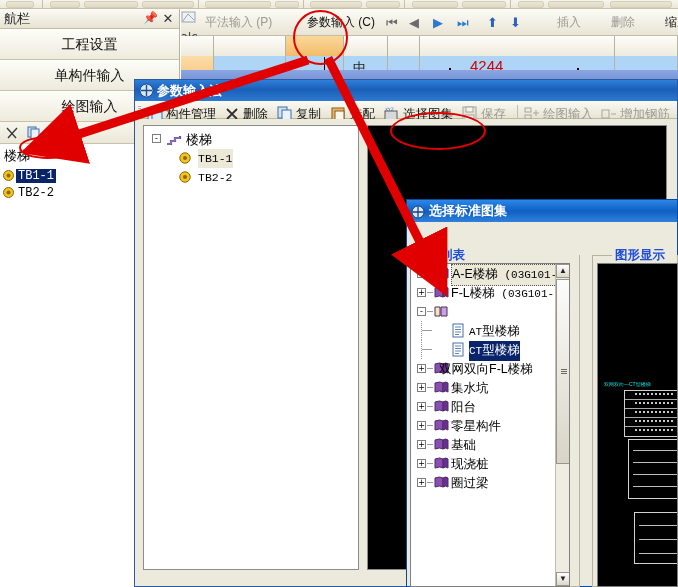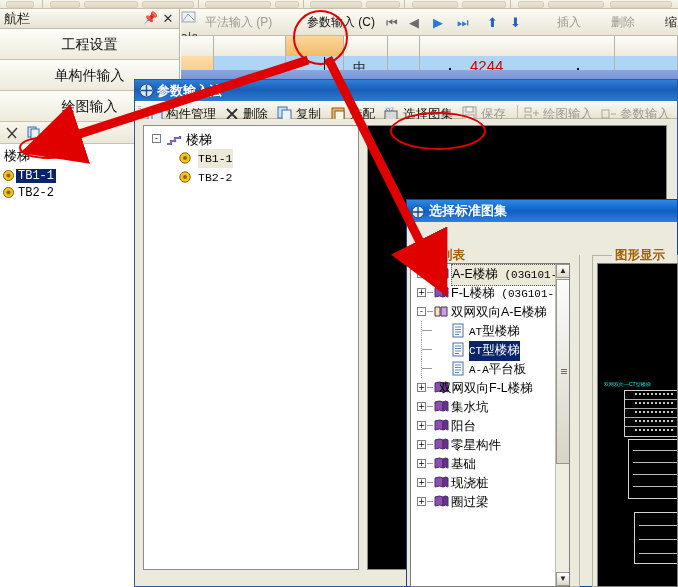--- a/index.html
+++ b/index.html
@@ -146,21 +146,21 @@
   
   .dlg { position:absolute; left:406px; top:199px; width:272px; height:388px;
     background:#ece9dd; border:1px solid #0a4a9e; }
   .dlg-title {
     height:22px; background:linear-gradient(#2b88e8,#0f5fc4 50%,#2f80dc);
     color:#fff; font-size:13px; font-weight:bold; line-height:22px; padding-left:22px;
     position:relative; white-space:nowrap;
   }
   .dlg-title .dico { position:absolute; left:4px; top:4px; width:14px; height:14px; }
   .gb { position:absolute; border:1px solid #b7b2a0; border-top:none; }
-  .gb-cap { position:absolute; font-size:12.5px; font-weight:bold; color:#a16207; background:#ece9dd; padding:0 3px; }
+  .gb-cap { position:absolute; font-size:12.5px; font-weight:bold; color:#1d4ed8; background:#ece9dd; padding:0 3px; }
   .gb-topline-l { position:absolute; height:1px; background:#b7b2a0; }
   .gb-topline-r { position:absolute; height:1px; background:#b7b2a0; }
 
   .dtree {
     position:absolute; left:410px; top:263px; width:160px; height:324px;
     background:#fff; border:1px solid #7f7f7f; overflow:hidden;
   }
   .dt-row { height:19px; line-height:19px; position:relative; white-space:nowrap; }
   .dt-row .exp { position:absolute; left:6px; top:5px; width:9px; height:9px;
     border:1px solid #7d7d7d; background:#fff; font-size:8px; line-height:7px; text-align:center;
@@ -433,21 +433,21 @@
             <path d="M9 7 H15 M12 4 V10" stroke="#a9a59a"></path>
           </svg>
     </div>
     <div class="ti dis" style="left:408px;">绘图输入</div>
     <div class="tico" style="left:466px;">
       <svg width="16" height="16" viewBox="0 0 16 16">
             <rect x="1" y="4" width="7" height="8" fill="none" stroke="#a9a59a"></rect>
             <path d="M10 8 H15" stroke="#a9a59a"></path>
           </svg>
     </div>
-    <div class="ti dis" style="left:485px;">参数输入</div>
+    <div class="ti dis" style="left:485px;">增加钢筋</div>
   </div>
 
   <div class="win1-body">
     <div class="ctree">
       <div class="ct-row">
         <span class="exp">-</span>
         <span class="ico" style="left:18px;">
           <svg width="16" height="15" viewBox="0 0 16 15">
                 <path d="M1 12 h4 v-3 h4 v-3 h5 v-2" stroke="#6b4f9e" stroke-width="2.2" fill="none"></path>
                 <path d="M1 12 h4 v-3 h4 v-3 h5" stroke="#9a7fd0" stroke-width="1" fill="none"></path>
@@ -519,48 +519,38 @@
             </svg></span>
           <span class="txt" style="left:40px;">F-L楼梯<span class="mono"> (03G101-2)</span></span>
         </div>
         <div class="dt-row">
           <span class="exp">-</span>
           <span class="dash" style="left:16px;width:6px;"></span>
           <span class="ico" style="left:22px;"><svg width="16" height="15" viewBox="0 0 16 15">
               <path d="M2 3 h5 v9 h-5z" fill="#f3e7b8" stroke="#4e2a68"></path>
               <path d="M8 3 h6 v9 h-6z" fill="#c9a0e0" stroke="#4e2a68"></path>
             </svg></span>
-          <span class="txt" style="left:40px;">双网双向A-E楼梯</span>
         </div>
         <div class="dt-row">
           <span class="vline"></span>
           <span class="dash" style="left:11px;width:10px;"></span>
           <span class="ico" style="left:40px;"><svg width="15" height="15" viewBox="0 0 15 15">
               <rect x="2" y="1" width="10" height="13" fill="#ffffff" stroke="#4a6fa5"></rect>
               <path d="M4 4 h6 M4 6.5 h6 M4 9 h6 M4 11.5 h4" stroke="#5d86bd"></path>
             </svg></span>
           <span class="txt" style="left:58px;"><span class="mono">AT</span>型楼梯</span>
         </div>
         <div class="dt-row">
           <span class="vline"></span>
           <span class="dash" style="left:11px;width:10px;"></span>
           <span class="ico" style="left:40px;"><svg width="15" height="15" viewBox="0 0 15 15">
               <rect x="2" y="1" width="10" height="13" fill="#ffffff" stroke="#4a6fa5"></rect>
               <path d="M4 4 h6 M4 6.5 h6 M4 9 h6 M4 11.5 h4" stroke="#5d86bd"></path>
             </svg></span>
           <span class="txt sel" style="left:58px;"><span class="mono">CT</span>型楼梯</span>
-        </div>
-        <div class="dt-row">
-          <span class="vline"></span>
-          <span class="dash" style="left:11px;width:10px;"></span>
-          <span class="ico" style="left:40px;"><svg width="15" height="15" viewBox="0 0 15 15">
-              <rect x="2" y="1" width="10" height="13" fill="#ffffff" stroke="#4a6fa5"></rect>
-              <path d="M4 4 h6 M4 6.5 h6 M4 9 h6 M4 11.5 h4" stroke="#5d86bd"></path>
-            </svg></span>
-          <span class="txt" style="left:58px;"><span class="mono">A-A</span>平台板</span>
         </div>
         <div class="dt-row">
           <span class="exp">+</span>
           <span class="dash" style="left:16px;width:6px;"></span>
           <span class="ico" style="left:22px;"><svg width="16" height="15" viewBox="0 0 16 15">
               <path d="M2 3 q5 -2 8 0 v9 q-3 -2 -8 0z" fill="#8a4fb0" stroke="#4e2a68"></path>
               <path d="M10 3 q3 -2 5 0 v9 q-2 -2 -5 0z" fill="#6b2f92" stroke="#4e2a68"></path>
             </svg></span>
           <span class="txt" style="left:28px;">双网双向F-L楼梯</span>
         </div>

